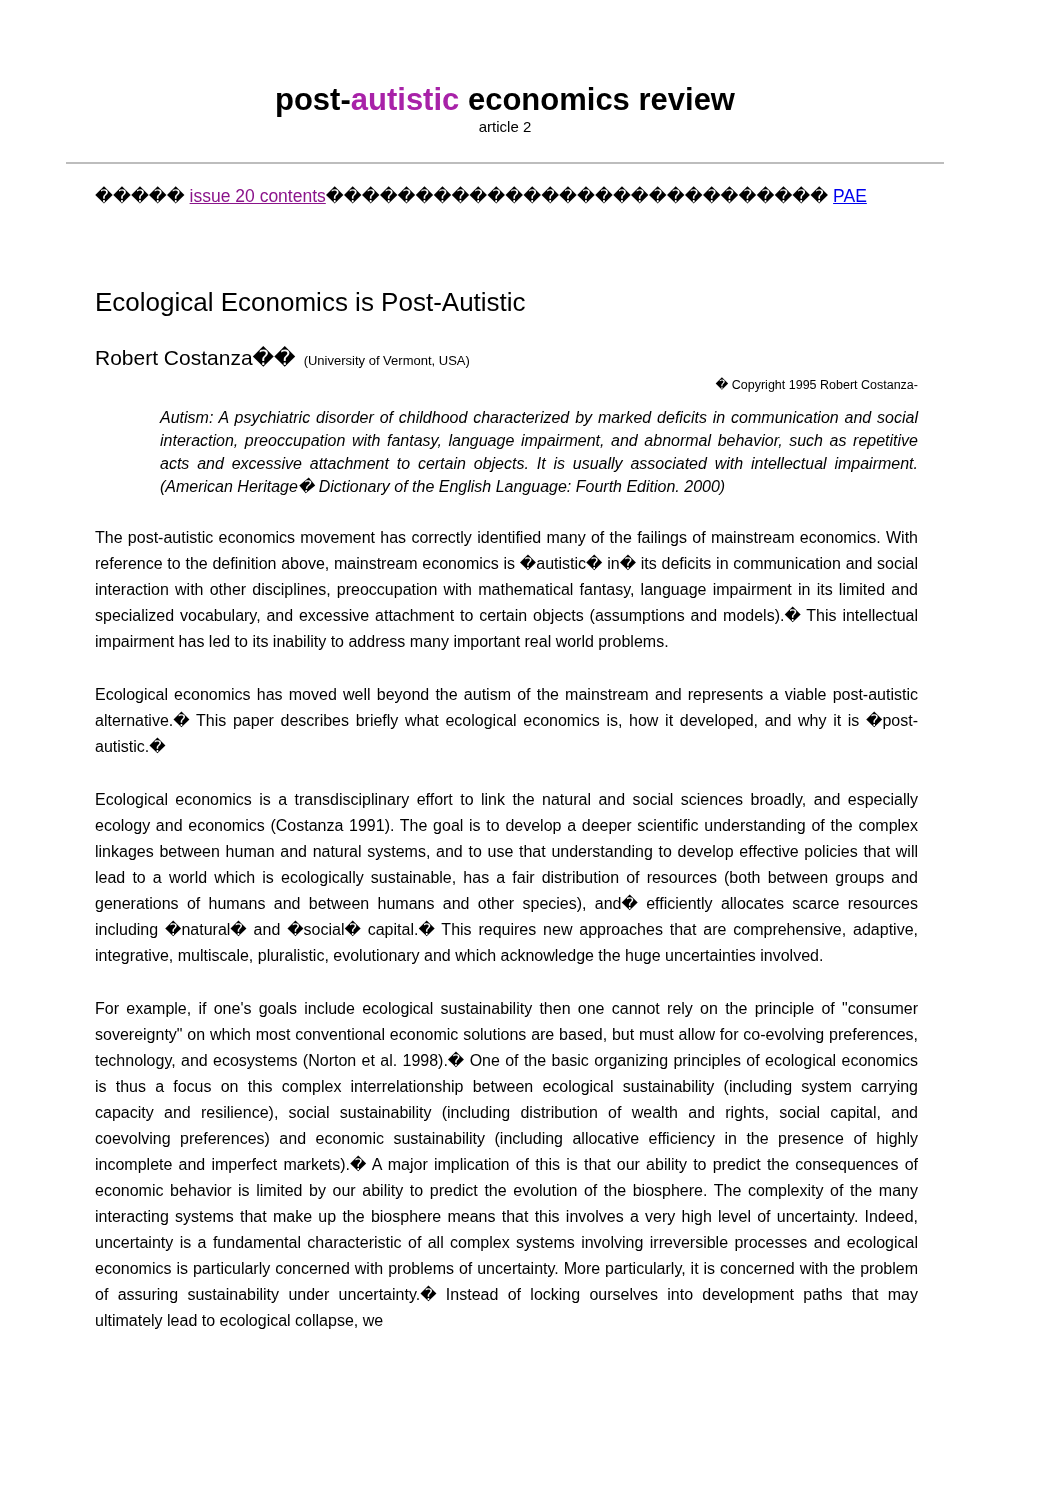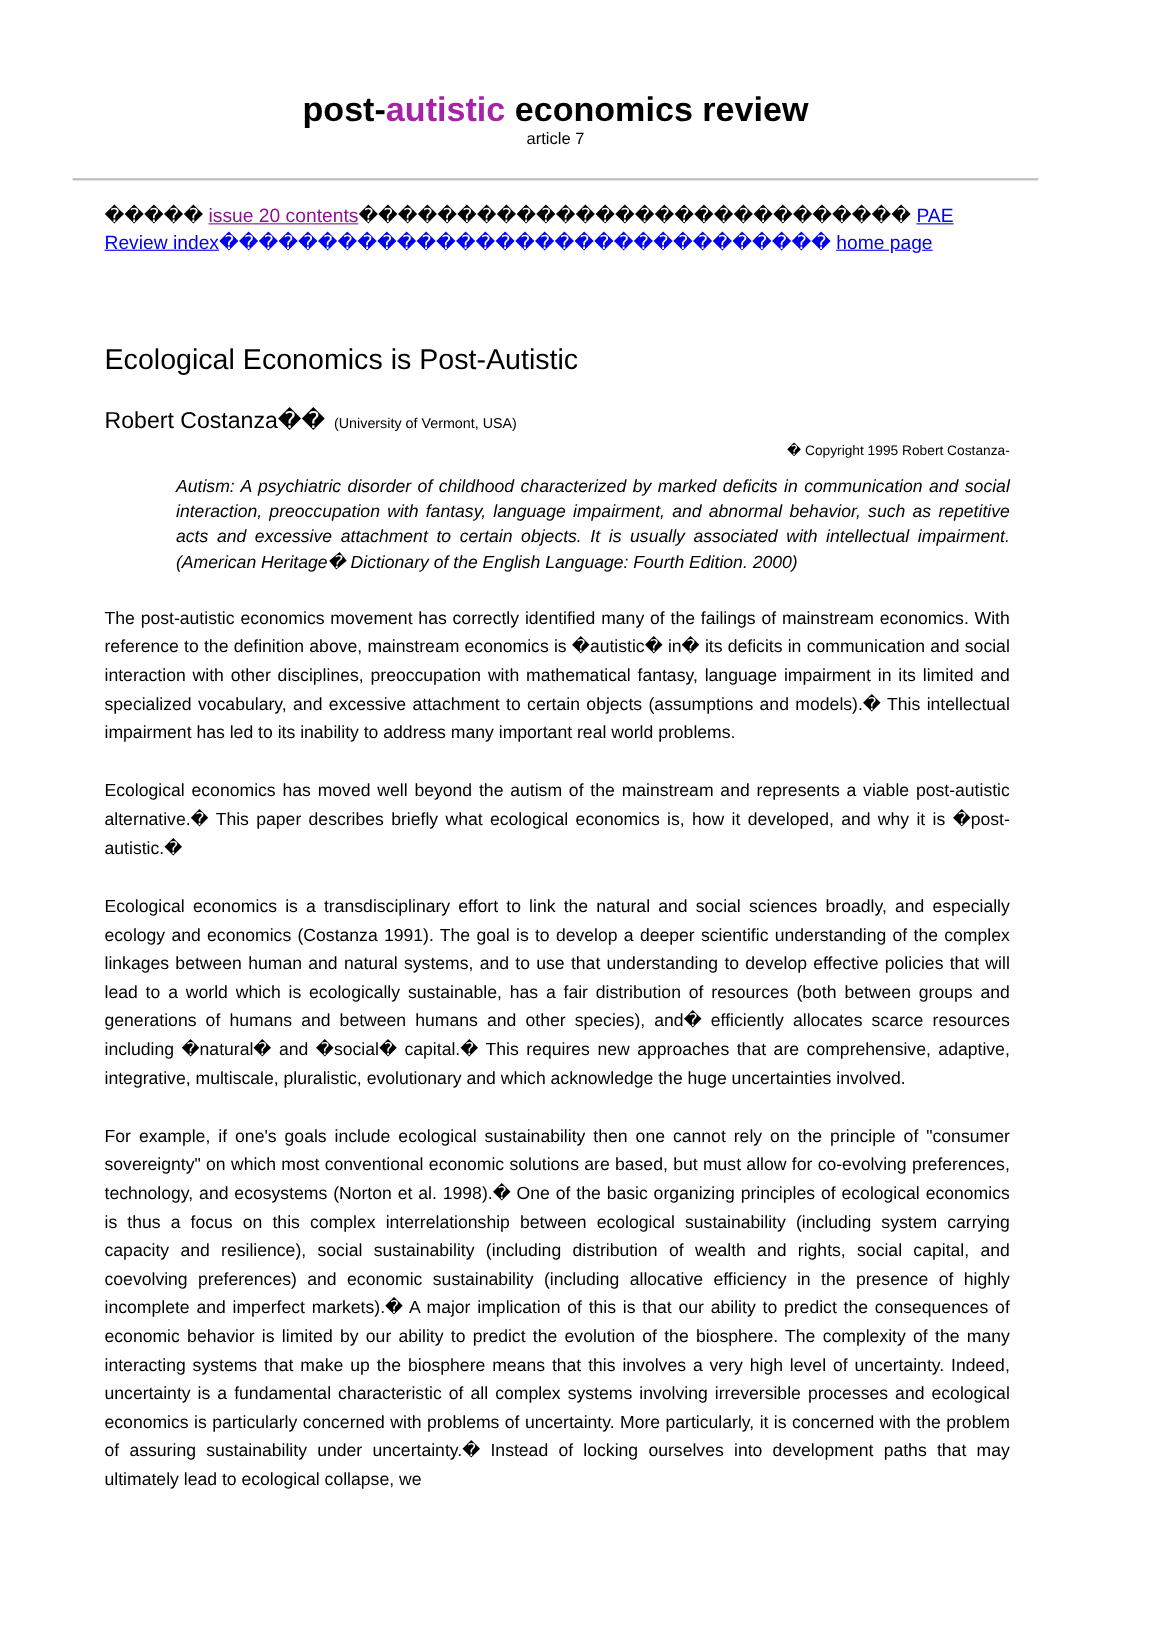--- a/index.html
+++ b/index.html
@@ -56,28 +56,27 @@
     text-align: justify;
   }
 </style>
 </head>
 <body>
 
 <div class="page">
 
   <header class="masthead">
     <h1 class="journal-title"><span>post-</span><span class="accent">autistic</span><span> economics review</span></h1>
-    <div class="mast-sub">article 7</div>
+    <div class="mast-sub">article 2</div>
   </header>
 
   <hr class="divider">
 
   <nav class="nav">
     <div class="nav-line"><span class="fill-black">����� </span><a class="link-visited">issue 20 contents</a><span class="fill-black">���������������������������� </span><a class="link-blue">PAE</a></div>
-    <div class="nav-line"><a class="link-blue">Review index</a><span class="fill-blue">������������������������������� </span><a class="link-blue">home page</a></div>
   </nav>
 
   <main>
     <h2 class="article-title">Ecological Economics is Post-Autistic</h2>
 
     <div class="byline"><span class="author-name">Robert Costanza��</span><span class="affiliation">(University of Vermont, USA)</span></div>
 
     <div class="copyright">� Copyright 1995 Robert Costanza-</div>
 
     <blockquote class="abstract">Autism: A psychiatric disorder of childhood characterized by marked deficits in communication and social interaction, preoccupation with fantasy, language impairment, and abnormal behavior, such as repetitive acts and excessive attachment to certain objects. It is usually associated with intellectual impairment. (American Heritage� Dictionary of the English Language: Fourth Edition. 2000)</blockquote>

